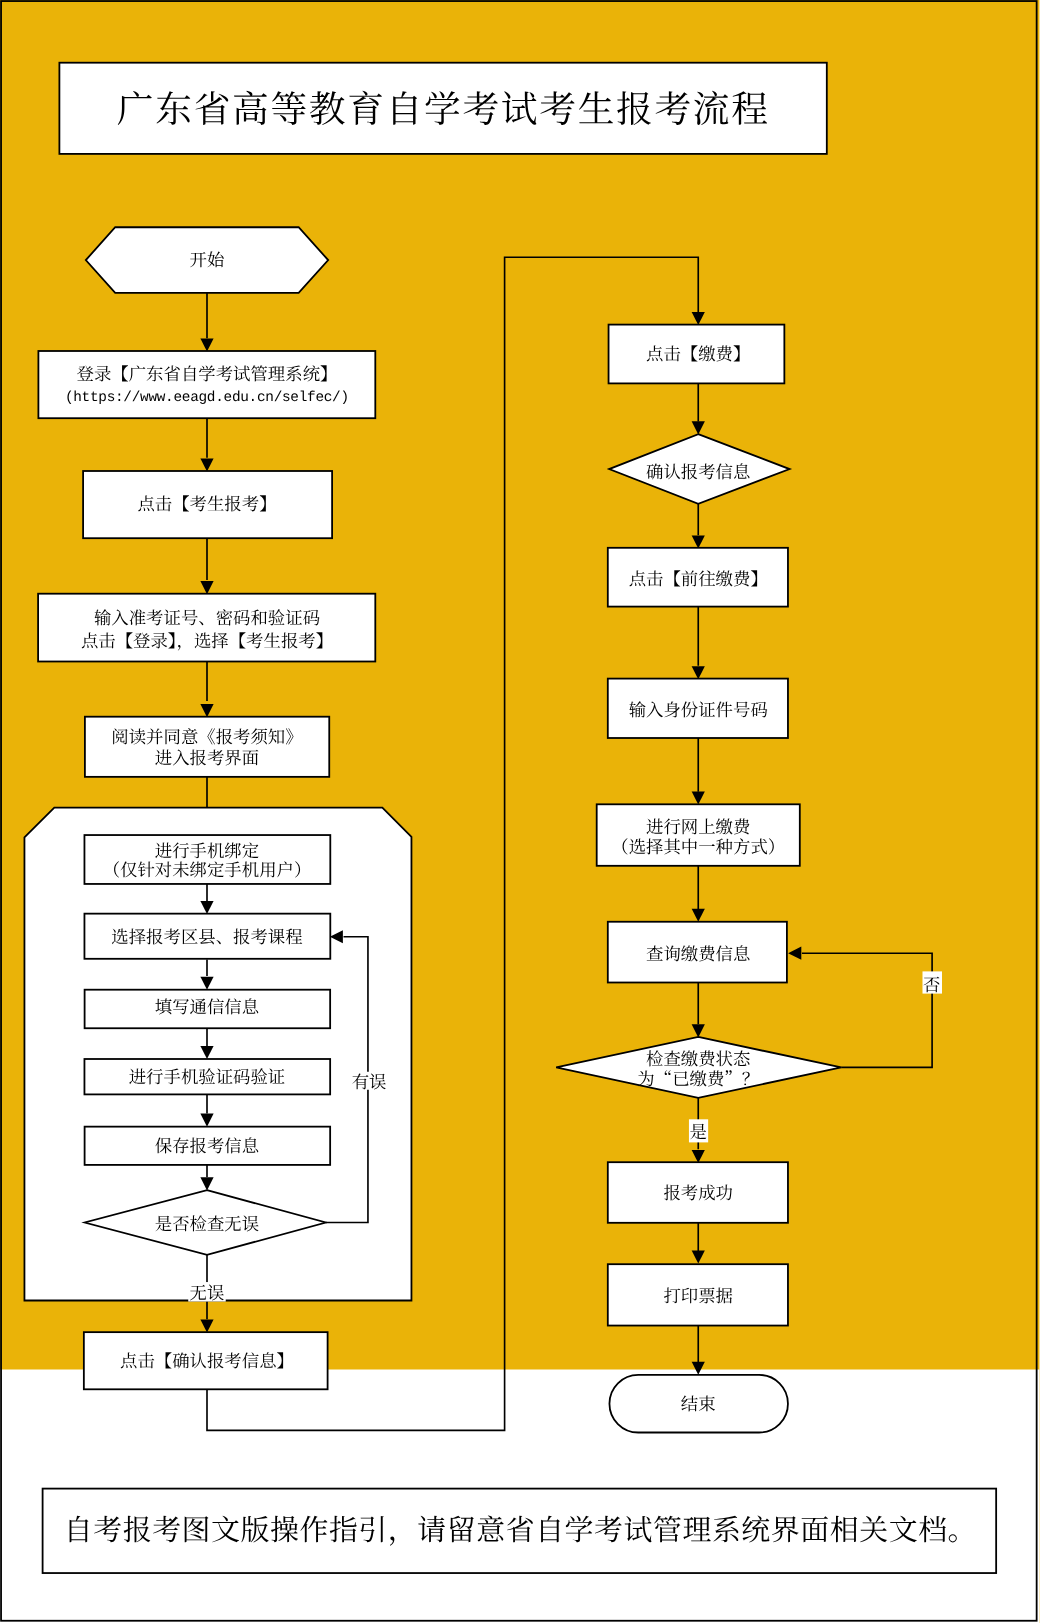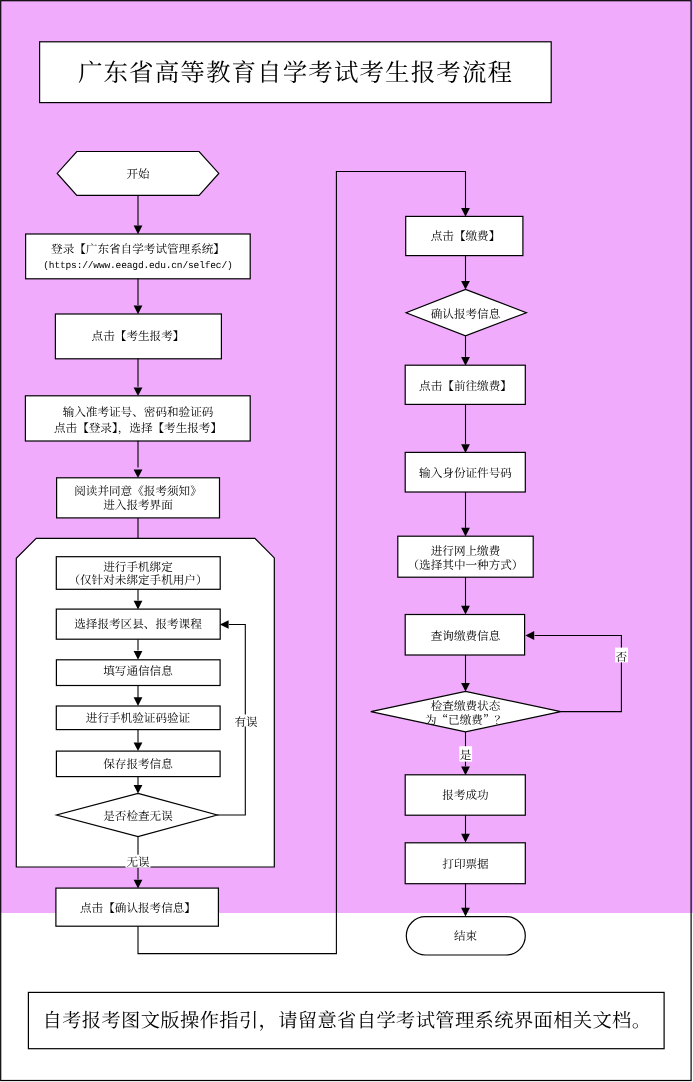--- a/index.html
+++ b/index.html
@@ -1,18 +1,18 @@
 <!DOCTYPE html>
 <html lang="zh-CN"><head>
 <meta charset="utf-8">
 <style>
   html,body{margin:0;padding:0;background:#ffffff;-webkit-font-smoothing:antialiased;text-rendering:geometricPrecision;}
   body{width:693px;height:1082px;overflow:hidden;
        font-family:"Noto Serif CJK SC","Liberation Serif",serif;}
-  #page{position:relative;width:693px;height:913px;background:#f0abfc;}
+  #page{position:relative;width:693px;height:913px;background:#eab308;}
   #chart{position:absolute;left:0;top:0;display:block;filter:grayscale(1);}
   .shape{fill:#ffffff;stroke:#000000;stroke-width:1.2;}
   .ln{fill:none;stroke:#000000;stroke-width:1.1;}
   .ah{fill:#000000;stroke:none;}
   .pborder{fill:none;stroke:#000000;stroke-width:1.2;}
   text{fill:#000000;font-family:"Noto Serif CJK SC","Liberation Serif",serif;white-space:pre;}
   .t{font-size:11.6px;text-anchor:middle;}
   .mono{font-family:"Liberation Mono",monospace;font-size:9.6px;text-anchor:middle;letter-spacing:-0.19px;}
   .title{font-size:24.5px;text-anchor:middle;letter-spacing:1.1px;}
   .foot{font-size:19.3px;text-anchor:start;letter-spacing:0.36px;}

